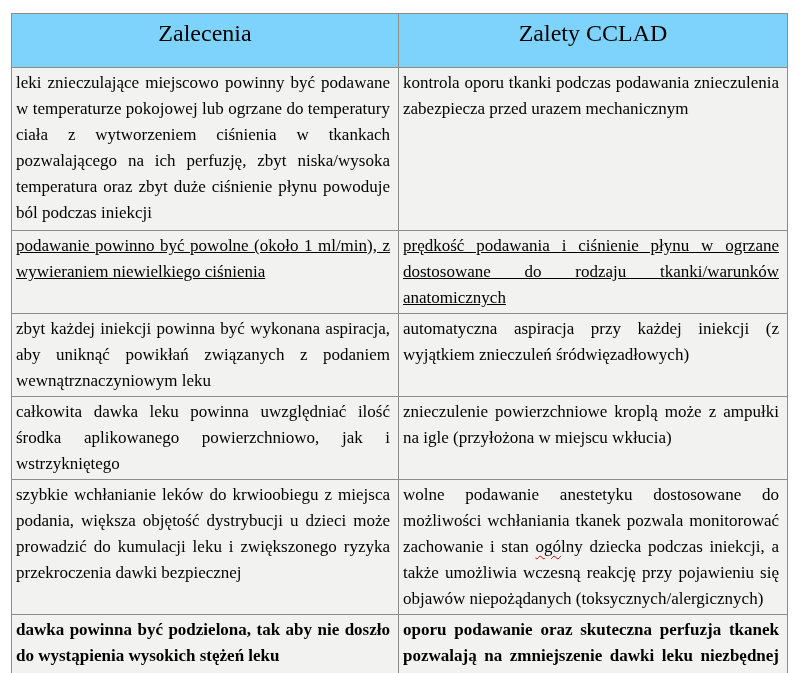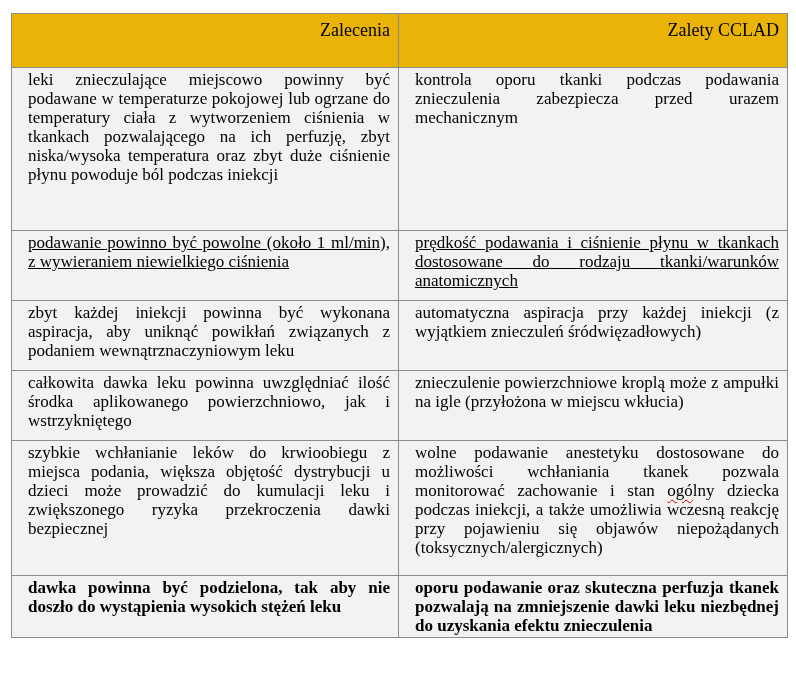--- a/index.html
+++ b/index.html
@@ -26,34 +26,34 @@
   }
   table.doc-table col.c1 { width: 387px; }
   table.doc-table col.c2 { width: 389px; }
   table.doc-table th,
   table.doc-table td {
     border: 1px solid #8c8c8c;
     vertical-align: top;
     overflow: hidden;
   }
   table.doc-table th {
-    background: #eab308;
+    background: #7dd3fc;
     font-weight: normal;
-    font-size: 18px;
-    text-align: right;
+    font-size: 24px;
+    text-align: center;
     padding: 6px 8px 2px 8px;
     height: 54px;
     box-sizing: border-box;
   }
   table.doc-table td {
     background: #f2f2f0;
     font-size: 17px;
-    line-height: 19px;
+    line-height: 26px;
     text-align: justify;
-    padding: 2px 8px 2px 16px;
+    padding: 2px 8px 2px 4px;
     box-sizing: border-box;
   }
   tr.r1 { height: 163px; }
   tr.r2 { height: 70px; text-decoration: underline; }
   tr.r3 { height: 70px; }
   tr.r4 { height: 70px; }
   tr.r5 { height: 135px; }
   tr.r6 { height: 62px; font-weight: bold; }
   .squiggle {
     text-decoration-line: underline;
@@ -90,21 +90,21 @@
         <th>Zalety CCLAD</th>
       </tr>
     </thead>
     <tbody>
       <tr class="r1">
         <td>leki znieczulające miejscowo powinny być podawane w temperaturze pokojowej lub ogrzane do temperatury ciała z wytworzeniem ciśnienia w tkankach pozwalającego na ich perfuzję, zbyt niska/wysoka temperatura oraz zbyt duże ciśnienie płynu powoduje ból podczas iniekcji</td>
         <td>kontrola oporu tkanki podczas podawania znieczulenia zabezpiecza przed urazem mechanicznym</td>
       </tr>
       <tr class="r2">
         <td>podawanie powinno być powolne (około 1 ml/min), z wywieraniem niewielkiego ciśnienia</td>
-        <td>prędkość podawania i ciśnienie płynu w tkankach dostosowane do rodzaju tkanki/warunków anatomicznych</td>
+        <td>prędkość podawania i ciśnienie płynu w ogrzane dostosowane do rodzaju tkanki/warunków anatomicznych</td>
       </tr>
       <tr class="r3">
         <td>zbyt każdej iniekcji powinna być wykonana aspiracja, aby uniknąć powikłań związanych z podaniem wewnątrznaczyniowym leku</td>
         <td>automatyczna aspiracja przy każdej iniekcji (z wyjątkiem znieczuleń śródwięzadłowych)</td>
       </tr>
       <tr class="r4">
         <td>całkowita dawka leku powinna uwzględniać ilość środka aplikowanego powierzchniowo, jak i wstrzykniętego</td>
         <td>znieczulenie powierzchniowe kroplą może z ampułki na igle (przyłożona w miejscu wkłucia)</td>
       </tr>
       <tr class="r5">

